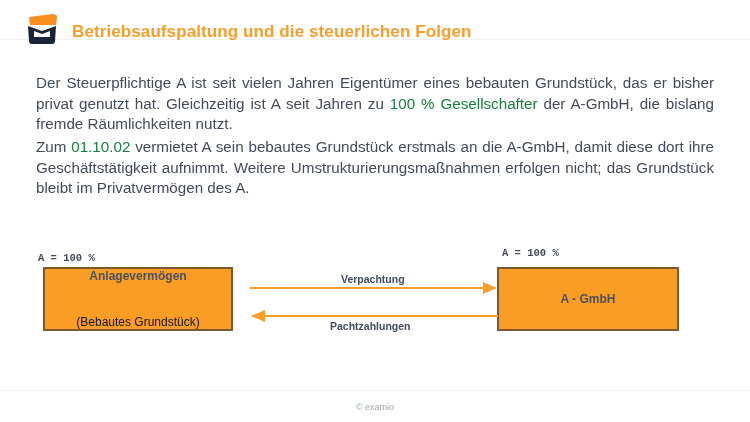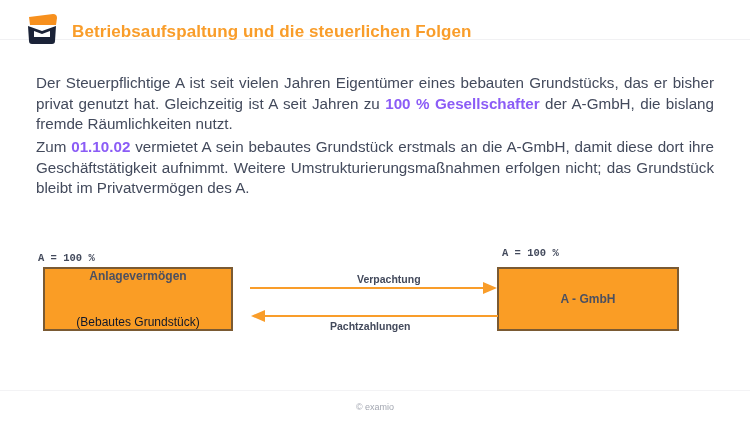--- a/index.html
+++ b/index.html
@@ -6,54 +6,54 @@
     html, body { width: 750px; height: 422px; background: #ffffff; overflow: hidden; }
     body { font-family: "Liberation Sans", sans-serif; color: #3f4656; position: relative; }
 
     .header { position: absolute; left: 0; top: 0; width: 750px; height: 40px; border-bottom: 1px solid #f1f1f3; }
     .logo { position: absolute; left: 25px; top: 13px; width: 34px; height: 34px; }
     .title { position: absolute; left: 72px; top: 22px; font-size: 17px; font-weight: bold; color: #f99d2a; letter-spacing: 0.1px; }
 
     .body-text { position: absolute; left: 36px; width: 678px; font-size: 15.2px; line-height: 20.5px; color: #434a5c; text-align: justify; }
     .p1 { top: 73px; }
     .p2 { top: 137px; }
-    .body-text b { color: #8b5cf6; font-weight: bold; }
+    .body-text b { color: #15803d; font-weight: normal; }
 
     .owner-label { position: absolute; font-size: 10.5px; font-weight: bold; color: #434a5c; font-family: Liberation Mono, monospace; }
     .owner-left { left: 38px; top: 252px; }
     .owner-right { left: 502px; top: 247px; }
 
     .box { position: absolute; background: #fa9d25; border: 2px solid #7a5a33; display: flex; flex-direction: column; align-items: center; justify-content: center; }
     .box-left { left: 43px; top: 267px; width: 190px; height: 64px; justify-content: space-between; }
     .box-right { left: 497px; top: 267px; width: 182px; height: 64px; }
     .box-main { font-size: 12px; font-weight: bold; color: #4c5060; }
     .box-sub { font-size: 12px; color: #0f172a; margin-top: 2px; }
 
     .arrow { position: absolute; }
     .arrow-label { position: absolute; font-size: 10.5px; font-weight: bold; color: #434a5c; }
-    .lbl-top { left: 341px; top: 273px; margin-left: 16px; }
+    .lbl-top { left: 341px; top: 273px; }
     .lbl-bottom { left: 330px; top: 320px; }
 
     .footer-line { position: absolute; left: 0; top: 390px; width: 750px; height: 1px; background: #f3f3f5; }
     .footer { position: absolute; left: 0; top: 402px; width: 750px; text-align: center; font-size: 9px; color: #a3a7b1; }
   </style>
 </head>
 <body>
 
 <div class="header">
   <svg class="logo" viewBox="0 0 34 34">
     <path d="M4 4 L28 1 Q32 1 32 5 L31 12 L5 12 Z" fill="#f7901e"></path>
     <path d="M3 13 L17 18 L31 13 L30 28 Q30 31 27 31 L7 31 Q4 31 4 28 Z" fill="#1b2338"></path>
     <path d="M9 18 L17 21 L25 18 L25 24 L9 24 Z" fill="#ffffff"></path>
   </svg>
   <div class="title">Betriebsaufspaltung und die steuerlichen Folgen</div>
 </div>
 
 <div class="body-text p1">
-  <span>Der Steuerpflichtige A ist seit vielen Jahren Eigentümer eines bebauten Grundstücks, das er bisher privat genutzt hat. Gleichzeitig ist A seit Jahren zu </span><b>100 % Gesellschafter</b><span> der A-GmbH, die bislang fremde Räumlichkeiten nutzt.</span>
+  <span>Der Steuerpflichtige A ist seit vielen Jahren Eigentümer eines bebauten Grundstück, das er bisher privat genutzt hat. Gleichzeitig ist A seit Jahren zu </span><b>100 % Gesellschafter</b><span> der A-GmbH, die bislang fremde Räumlichkeiten nutzt.</span>
 </div>
 
 <div class="body-text p2">
   <span>Zum </span><b>01.10.02</b><span> vermietet A sein bebautes Grundstück erstmals an die A-GmbH, damit diese dort ihre Geschäftstätigkeit aufnimmt. Weitere Umstrukturierungsmaßnahmen erfolgen nicht; das Grundstück bleibt im Privatvermögen des A.</span>
 </div>
 
 <div class="owner-label owner-left">A = 100 %</div>
 <div class="owner-label owner-right">A = 100 %</div>
 
 <div class="box box-left">

